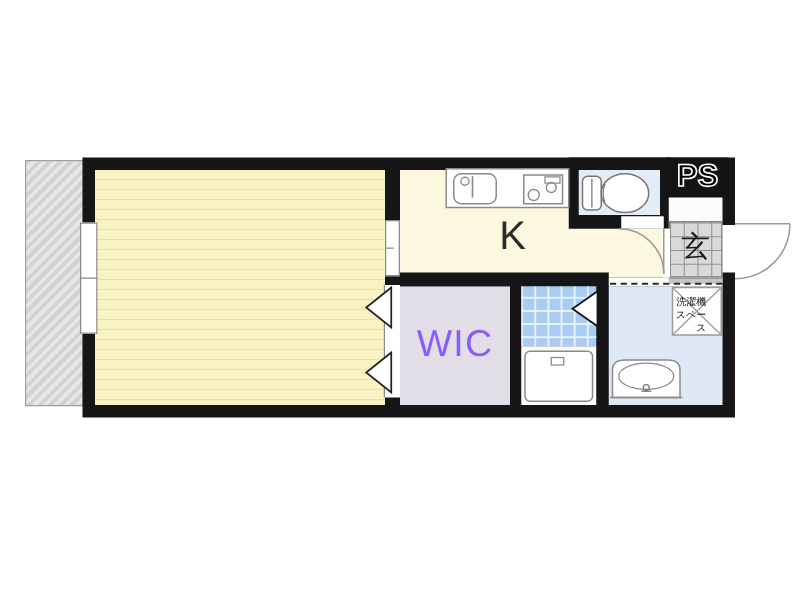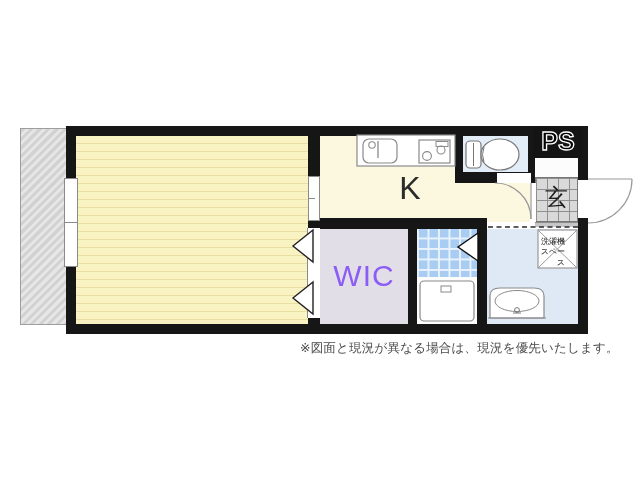--- a/index.html
+++ b/index.html
@@ -188,15 +188,14 @@
   </div>
   <div class="abs lbl lbl-k">K</div>
   <div class="abs lbl lbl-wic">WIC</div>
   <div class="abs lbl lbl-gen">玄</div>
   <div class="abs lbl lbl-ps">PS</div>
   <div class="abs lbl lbl-laundry">
     <div>洗濯機</div>
     <div>スペース</div>
   </div>
 
-  <div class="abs footer">※図面と現況が異なる場合は、現況を優先いたします。</div>
 
 </div>
 
 </body></html>

